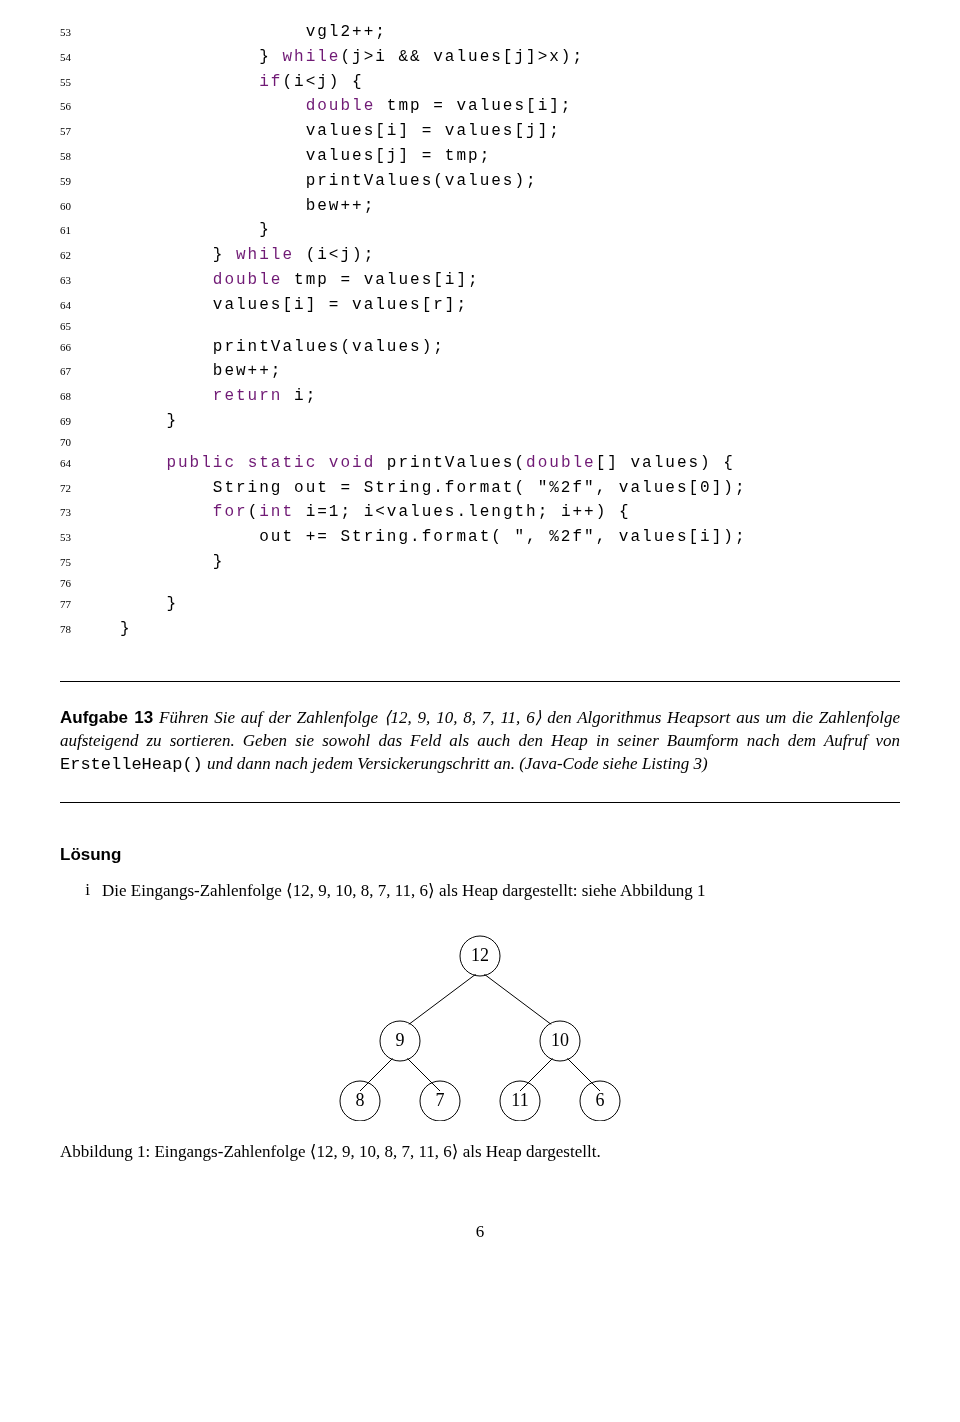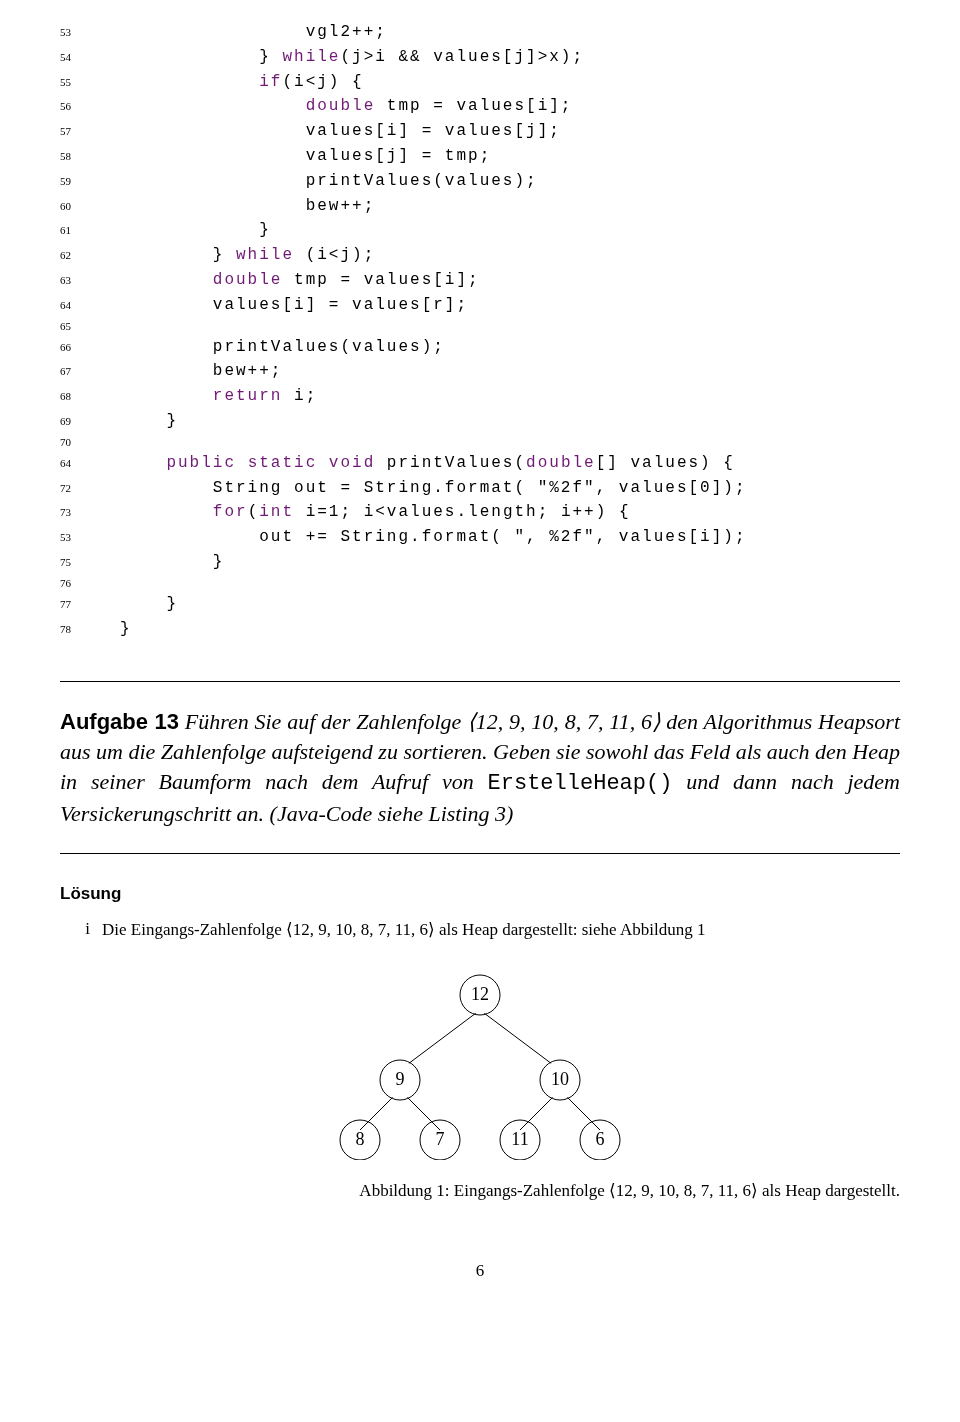--- a/index.html
+++ b/index.html
@@ -37,50 +37,50 @@
     margin-left: 14px;
   }
   .kw { color: #701a75; }
   hr.rule {
     border: none;
     border-top: 1px solid #000;
     margin: 25px 0;
   }
   .para {
     text-align: justify;
-    font-size: 22px;
+    font-size: 17px;
     line-height: 1.35;
   }
   .ital { font-style: italic; }
   .bold { font-weight: bold; }
   .section-title {
     font-family: Arial, Helvetica, sans-serif;
     font-weight: bold;
     font-size: 17px;
-    margin: 30px 0 15px 0;
+    margin: 42px 0 15px 0;
   }
   .list-item {
     display: flex;
     margin: 10px 0 20px 0;
   }
   .list-label {
     width: 30px;
     text-align: right;
     padding-right: 12px;
   }
   .tree {
     display: flex;
     justify-content: center;
     margin: 20px 0 20px 0;
   }
   svg .node-circle { fill: none; stroke: #000; stroke-width: 1; }
   svg .node-text { font-family: "Times New Roman", serif; font-size: 18px; text-anchor: middle; dominant-baseline: middle; }
   svg .edge { stroke: #000; stroke-width: 1; fill: none; }
   .caption {
-    text-align: right;
+    text-align: left;
     font-size: 17px;
     margin-top: 10px;
   }
   .pageno {
     text-align: center;
     font-size: 17px;
     margin-top: 60px;
   }
 </style>
 </head>

